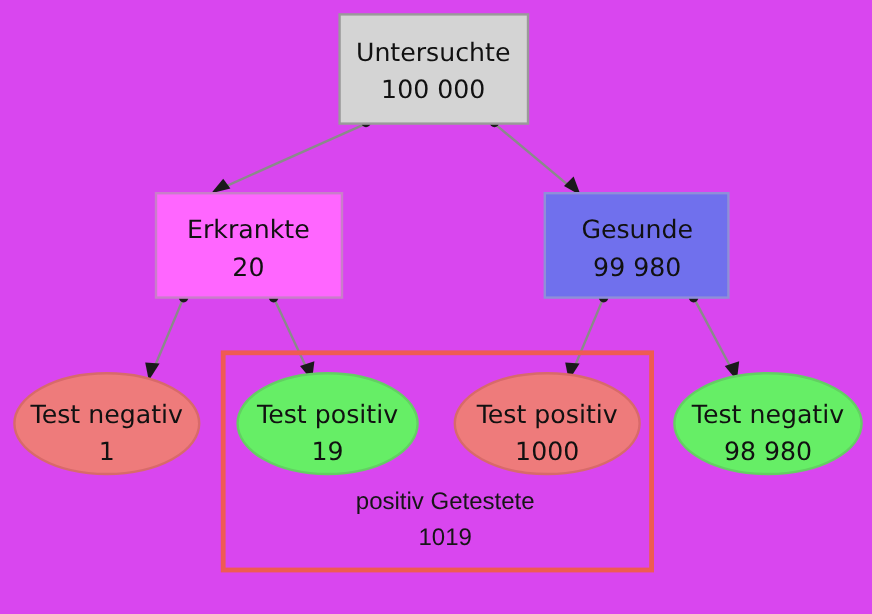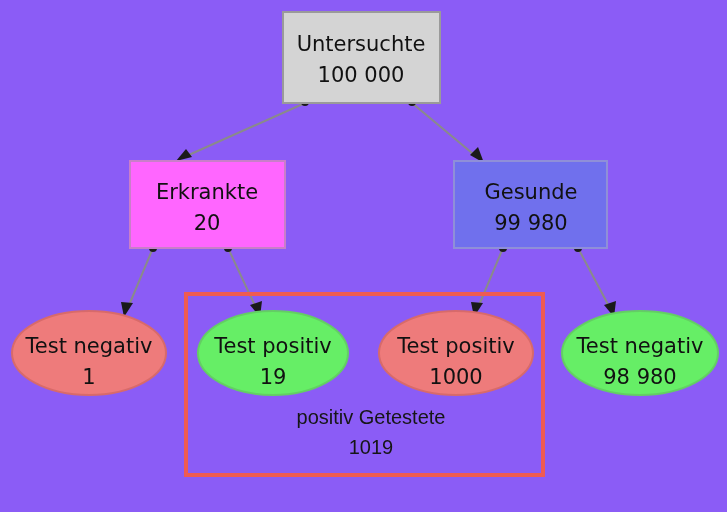--- a/index.html
+++ b/index.html
@@ -4,21 +4,21 @@
 <style>
   html, body {
     margin: 0;
     padding: 0;
     background: #ffffff;
   }
   #canvas {
     position: relative;
     width: 727px;
     height: 512px;
-    background: #8b5cf6;
+    background: #d946ef;
     overflow: hidden;
     font-family: "DejaVu Sans", sans-serif;
   }
   svg.layer {
     position: absolute;
     left: 0;
     top: 0;
     width: 727px;
     height: 512px;
   }

